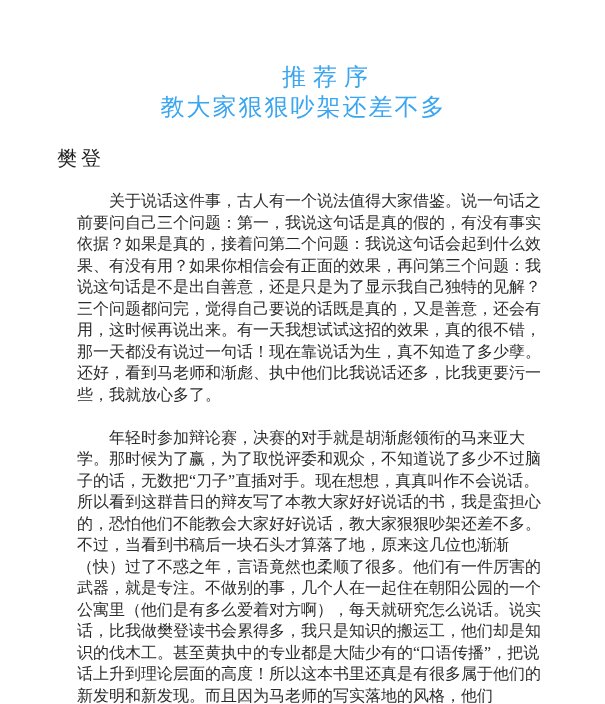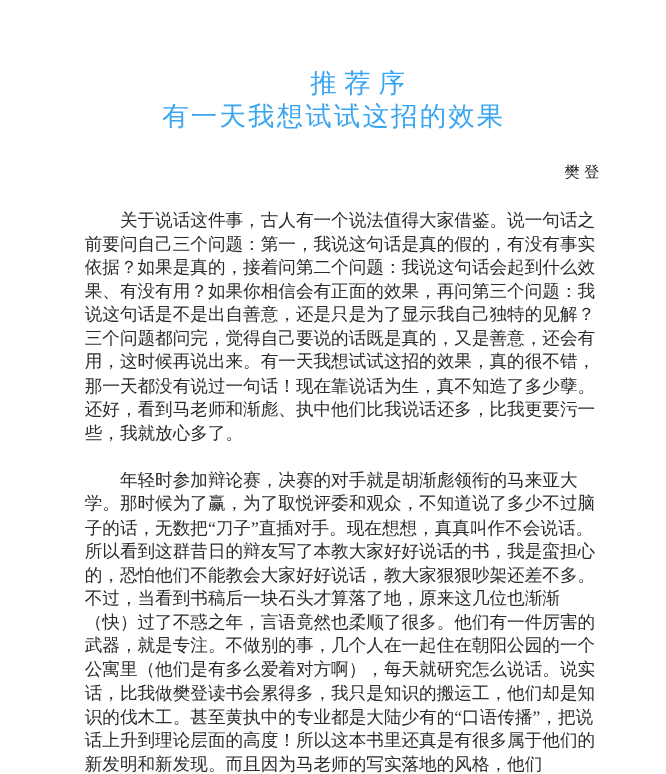--- a/index.html
+++ b/index.html
@@ -33,22 +33,22 @@
     padding-left: 45px;
   }
   .chapter-title .title-line2 {
     display: block;
     letter-spacing: 2px;
     text-indent: 2px;
   }
   .author-line {
     width: 492px;
     margin: 26px 0 0 57px;
-    text-align: right;
-    font-size: 14px;
+    text-align: left;
+    font-size: 20px;
     line-height: 20px;
     color: #222222;
     letter-spacing: 4px;
   }
   .body-text {
     width: 492px;
     margin: 22px 0 0 57px;
     color: #2b2b2b;
   }
   .body-text p {
@@ -61,21 +61,21 @@
   }
   .body-text p:last-child { margin-bottom: 0; }
 </style>
 </head>
 <body>
 
 <div class="page" style="background: rgb(255, 255, 255);">
 
   <h1 class="chapter-title" style="color: rgb(58, 165, 240);">
     <span class="title-line1">推荐序</span>
-    <span class="title-line2">有一天我想试试这招的效果</span>
+    <span class="title-line2">教大家狠狠吵架还差不多</span>
   </h1>
 
   <div class="author-line">樊登</div>
 
   <div class="body-text" style="color: rgb(43, 43, 43);">
     <p>关于说话这件事，古人有一个说法值得大家借鉴。说一句话之前要问自己三个问题：第一，我说这句话是真的假的，有没有事实依据？如果是真的，接着问第二个问题：我说这句话会起到什么效果、有没有用？如果你相信会有正面的效果，再问第三个问题：我说这句话是不是出自善意，还是只是为了显示我自己独特的见解？三个问题都问完，觉得自己要说的话既是真的，又是善意，还会有用，这时候再说出来。有一天我想试试这招的效果，真的很不错，那一天都没有说过一句话！现在靠说话为生，真不知造了多少孽。还好，看到马老师和渐彪、执中他们比我说话还多，比我更要污一些，我就放心多了。</p>
     <p>年轻时参加辩论赛，决赛的对手就是胡渐彪领衔的马来亚大学。那时候为了赢，为了取悦评委和观众，不知道说了多少不过脑子的话，无数把“刀子”直插对手。现在想想，真真叫作不会说话。所以看到这群昔日的辩友写了本教大家好好说话的书，我是蛮担心的，恐怕他们不能教会大家好好说话，教大家狠狠吵架还差不多。不过，当看到书稿后一块石头才算落了地，原来这几位也渐渐（快）过了不惑之年，言语竟然也柔顺了很多。他们有一件厉害的武器，就是专注。不做别的事，几个人在一起住在朝阳公园的一个公寓里（他们是有多么爱着对方啊），每天就研究怎么说话。说实话，比我做樊登读书会累得多，我只是知识的搬运工，他们却是知识的伐木工。甚至黄执中的专业都是大陆少有的“口语传播”，把说话上升到理论层面的高度！所以这本书里还真是有很多属于他们的新发明和新发现。而且因为马老师的写实落地的风格，他们</p>
   </div>
 
 </div>

